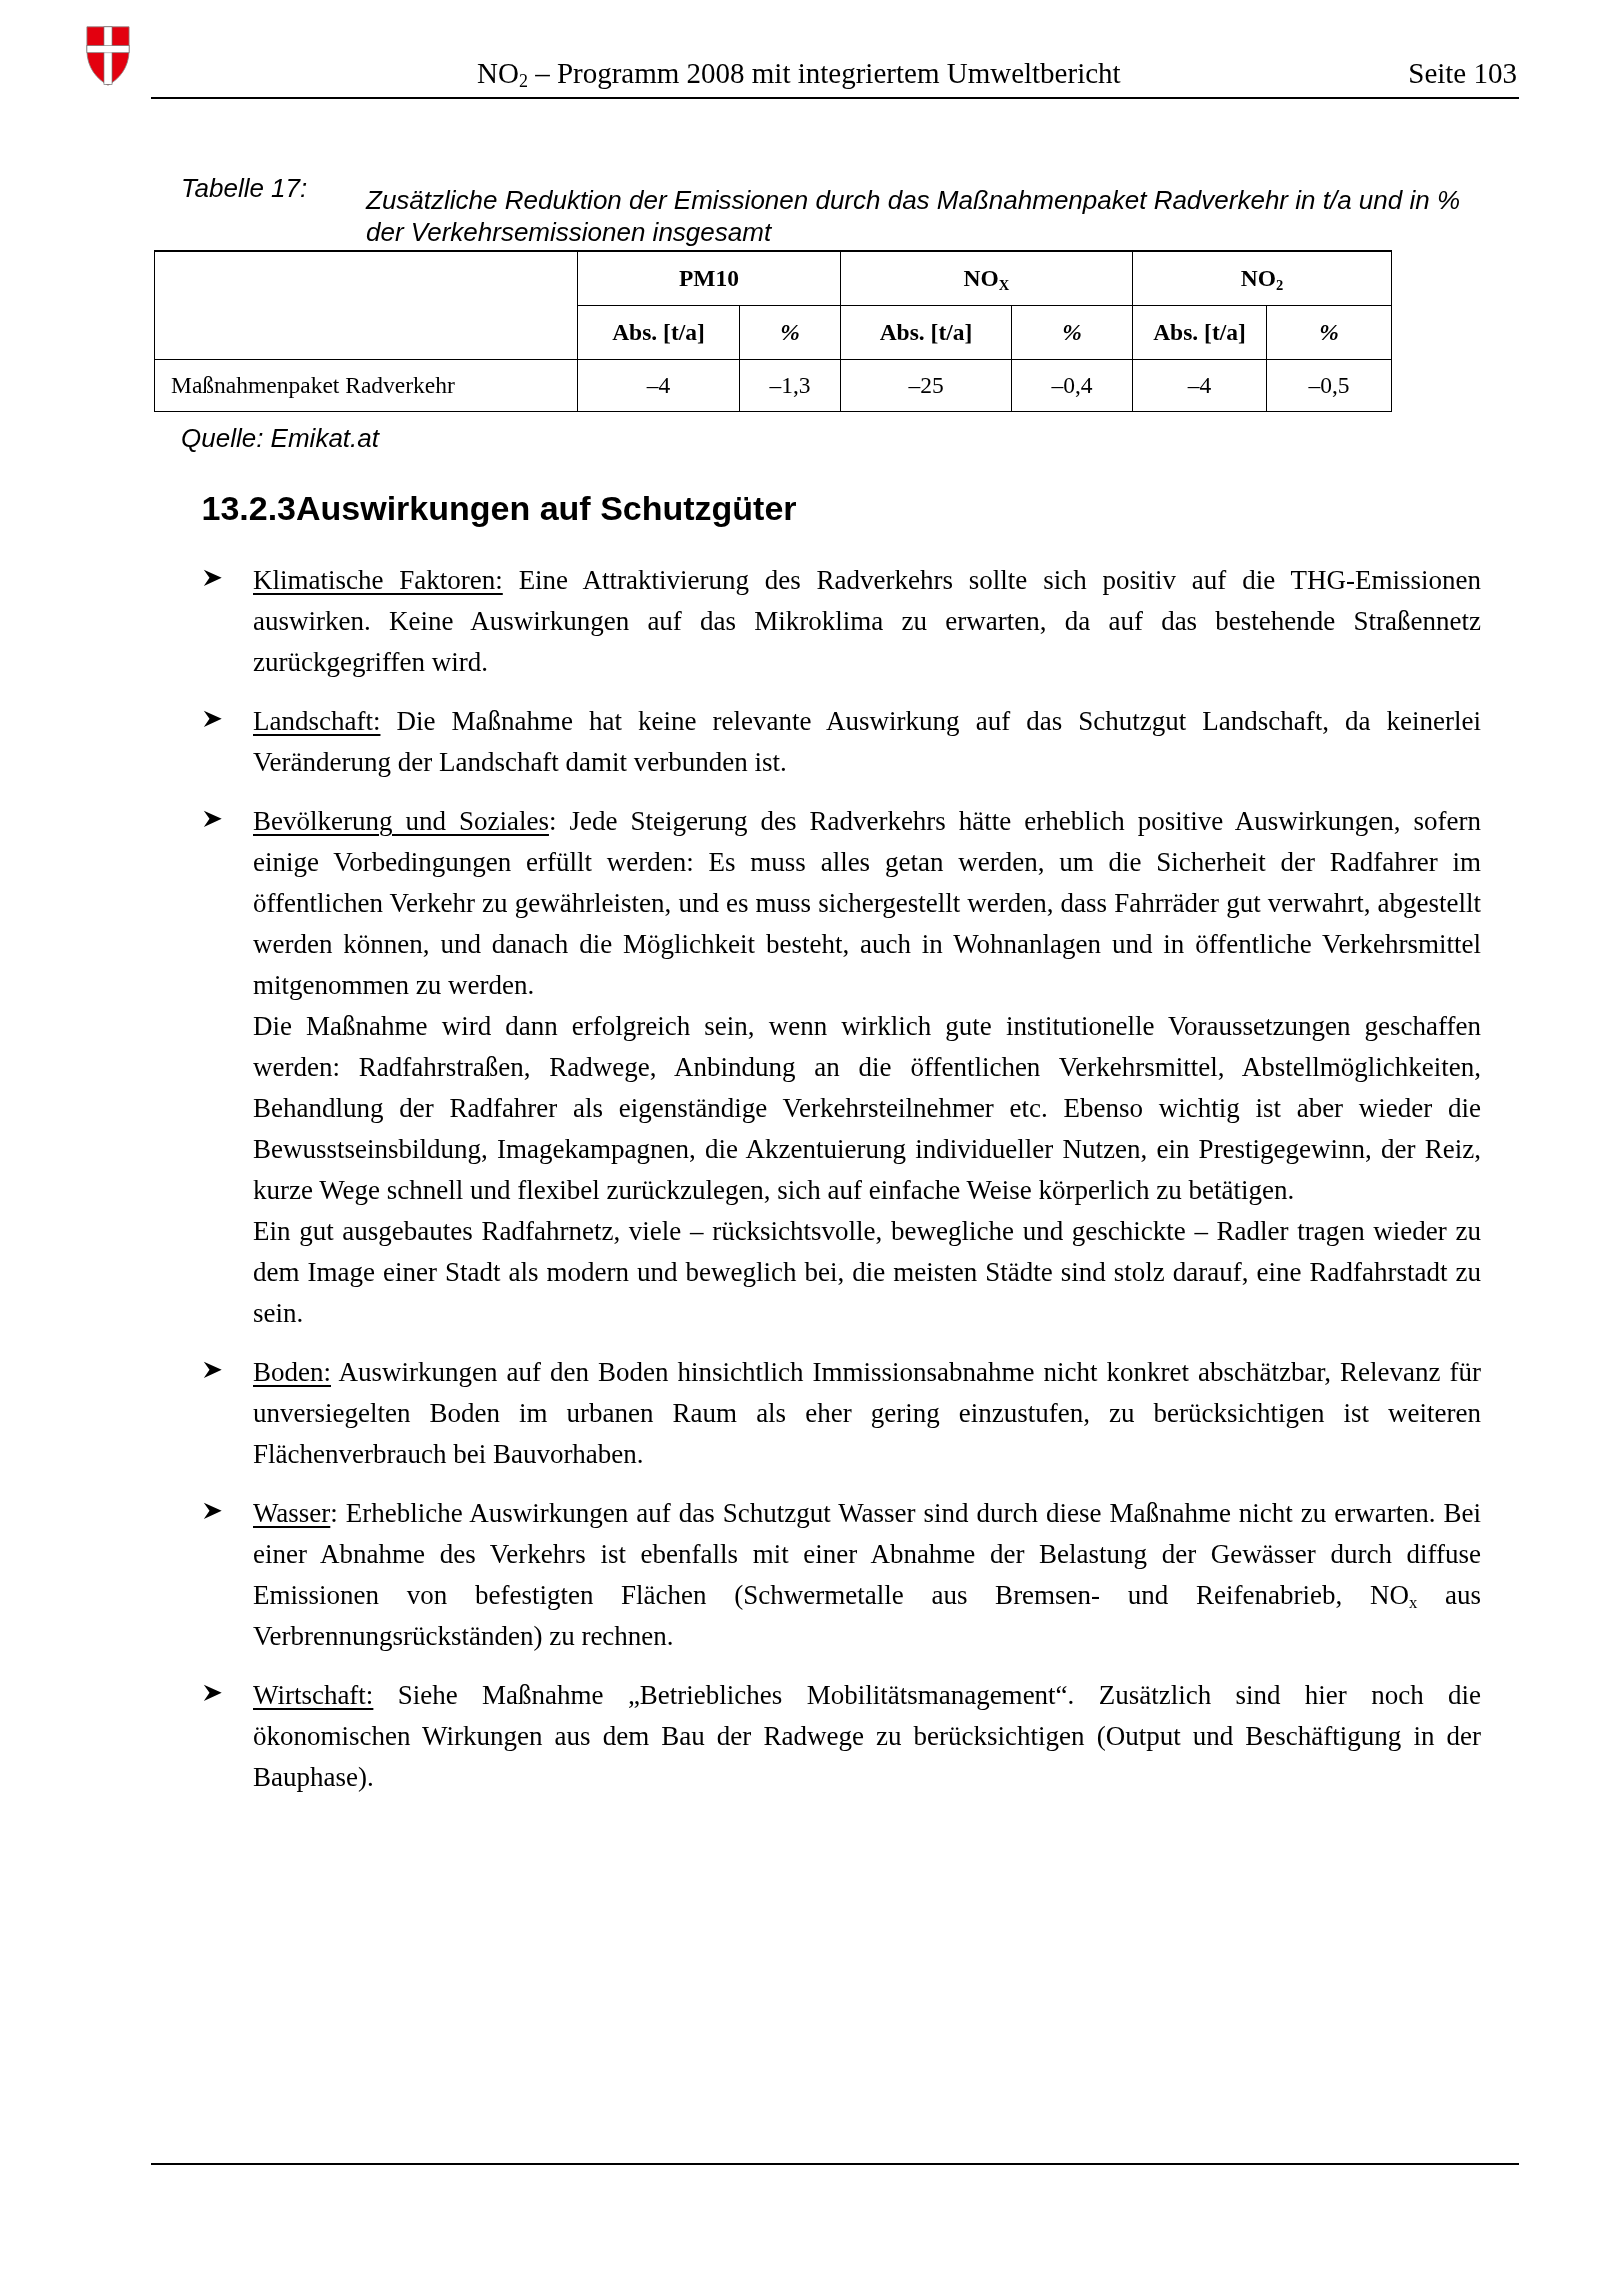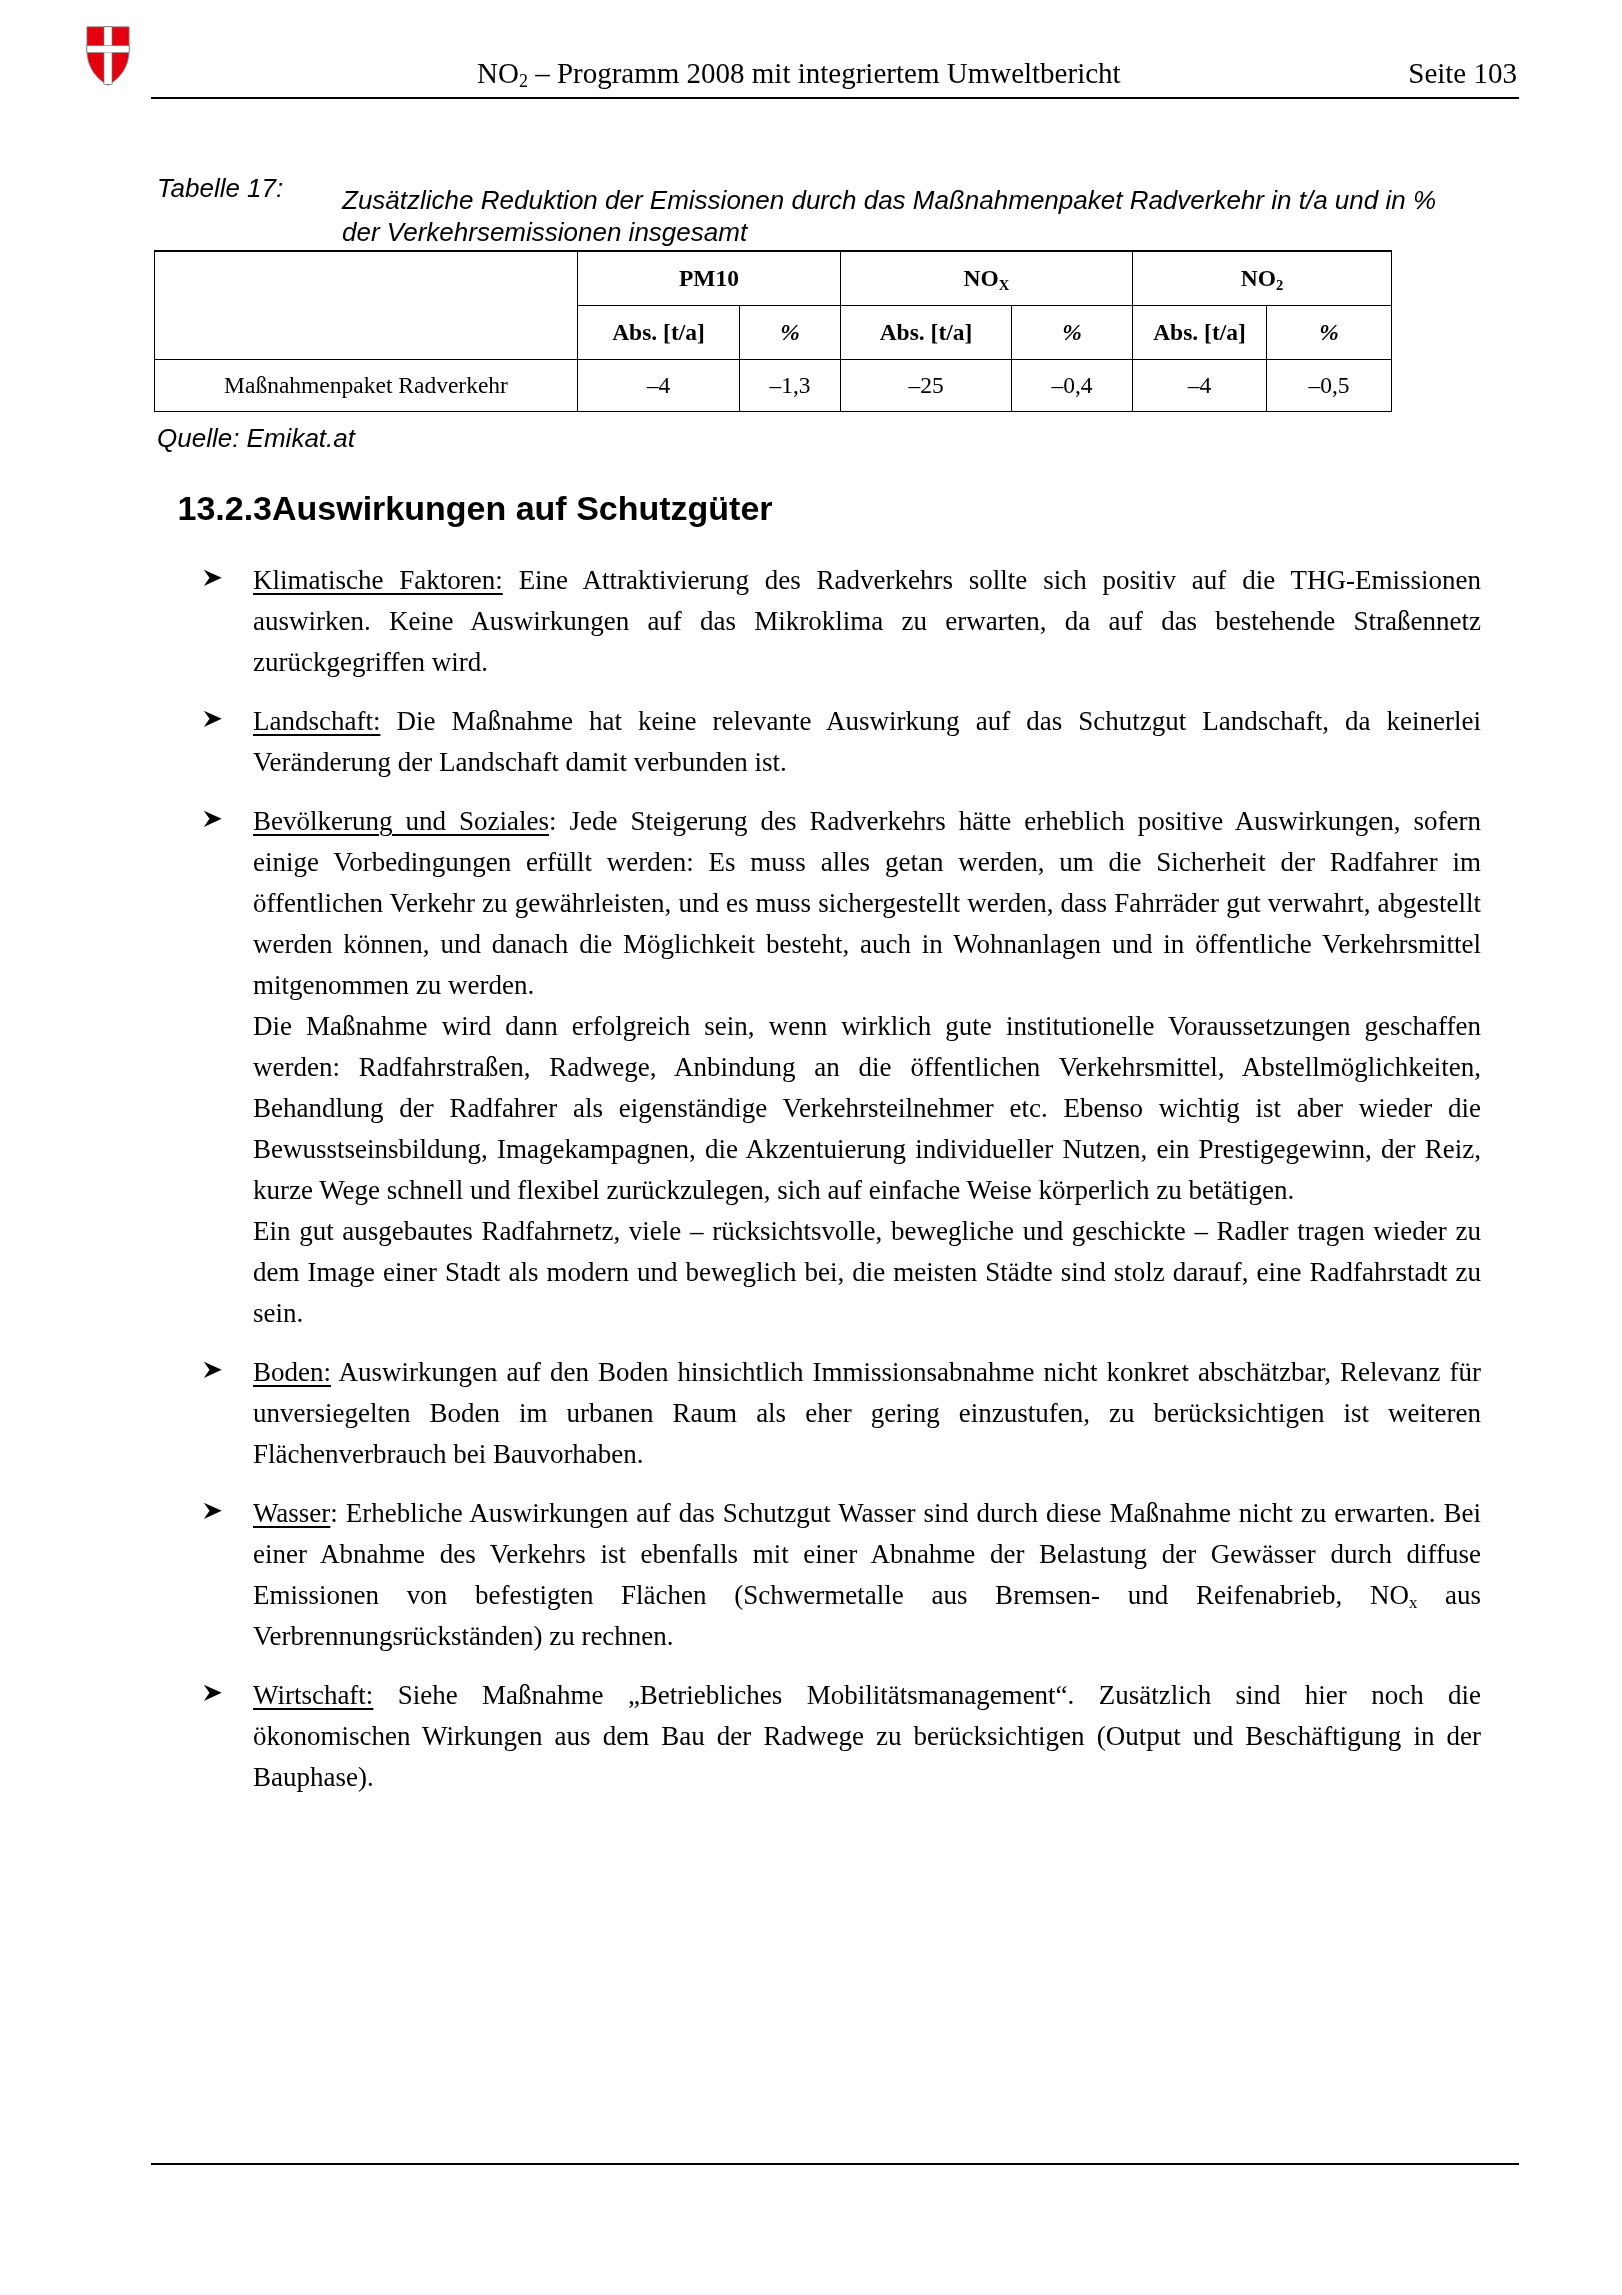--- a/index.html
+++ b/index.html
@@ -1,37 +1,37 @@
 <!DOCTYPE html>
 <html style="font-size:13px"><head>
 <meta charset="utf-8">
 <style>
   html, body { margin: 0; padding: 0; background: #ffffff; }
   body { width: 1622px; height: 2295px; position: relative; overflow: hidden; color: #000; }
   .serif { font-family: "Liberation Serif", "DejaVu Serif", serif; }
-  .sans { font-family: "Liberation Sans", "DejaVu Sans", sans-serif; }
+  .sans { font-family: "Liberation Sans", "DejaVu Sans", sans-serif; margin-left: 24px; }
 
   
   #logo { position: absolute; left: 86px; top: 26px; width: 44px; height: 60px; }
   #header-title { position: absolute; left: 477px; top: 55px; font-size: 29px; line-height: 36px; white-space: nowrap; }
   #header-page { position: absolute; right: 105px; top: 55px; font-size: 29px; line-height: 36px; white-space: nowrap; }
   #header-rule { position: absolute; left: 151px; top: 97px; width: 1368px; height: 2.4px; background: #000; }
 
   
   #caption-label { position: absolute; left: 157px; top: 172px; font-size: 26px; font-style: italic; line-height: 32px; }
   #caption-text { position: absolute; left: 342px; top: 184px; width: 1136px; font-size: 26px; font-style: italic; line-height: 32px; }
 
   
   #data-table { position: absolute; left: 154px; top: 250px; border-collapse: collapse; font-size: 23.5px; }
   #data-table td, #data-table th { border: 1.6px solid #000; text-align: center; vertical-align: middle; padding: 0; }
   #data-table th { font-weight: bold; }
   #data-table tr.r1 { height: 54px; }
   #data-table tr.r2 { height: 54px; padding-left: 16px; }
   #data-table tr.r3 { height: 52px; }
-  #data-table td.rowlabel { text-align: center; }
+  #data-table td.rowlabel { text-align: left; padding-left: 16px; }
   #data-table tr { border-top: 1.6px solid #000; }
   #data-table { border-top: 2.4px solid #000; }
   sub { font-size: 0.62em; vertical-align: -0.25em; line-height: 0; }
 
   #source { position: absolute; left: 157px; top: 422px; font-size: 26px; font-style: italic; line-height: 32px; }
   #section-heading { position: absolute; left: 157px; top: 487px; font-size: 34px; font-weight: bold; line-height: 42px; white-space: nowrap; text-align: right; }
   #section-heading .num { display: inline-block; width: 115px; }
 
   
   #body { position: absolute; left: 203px; top: 560px; width: 1278px; font-size: 27px; line-height: 41px; }

